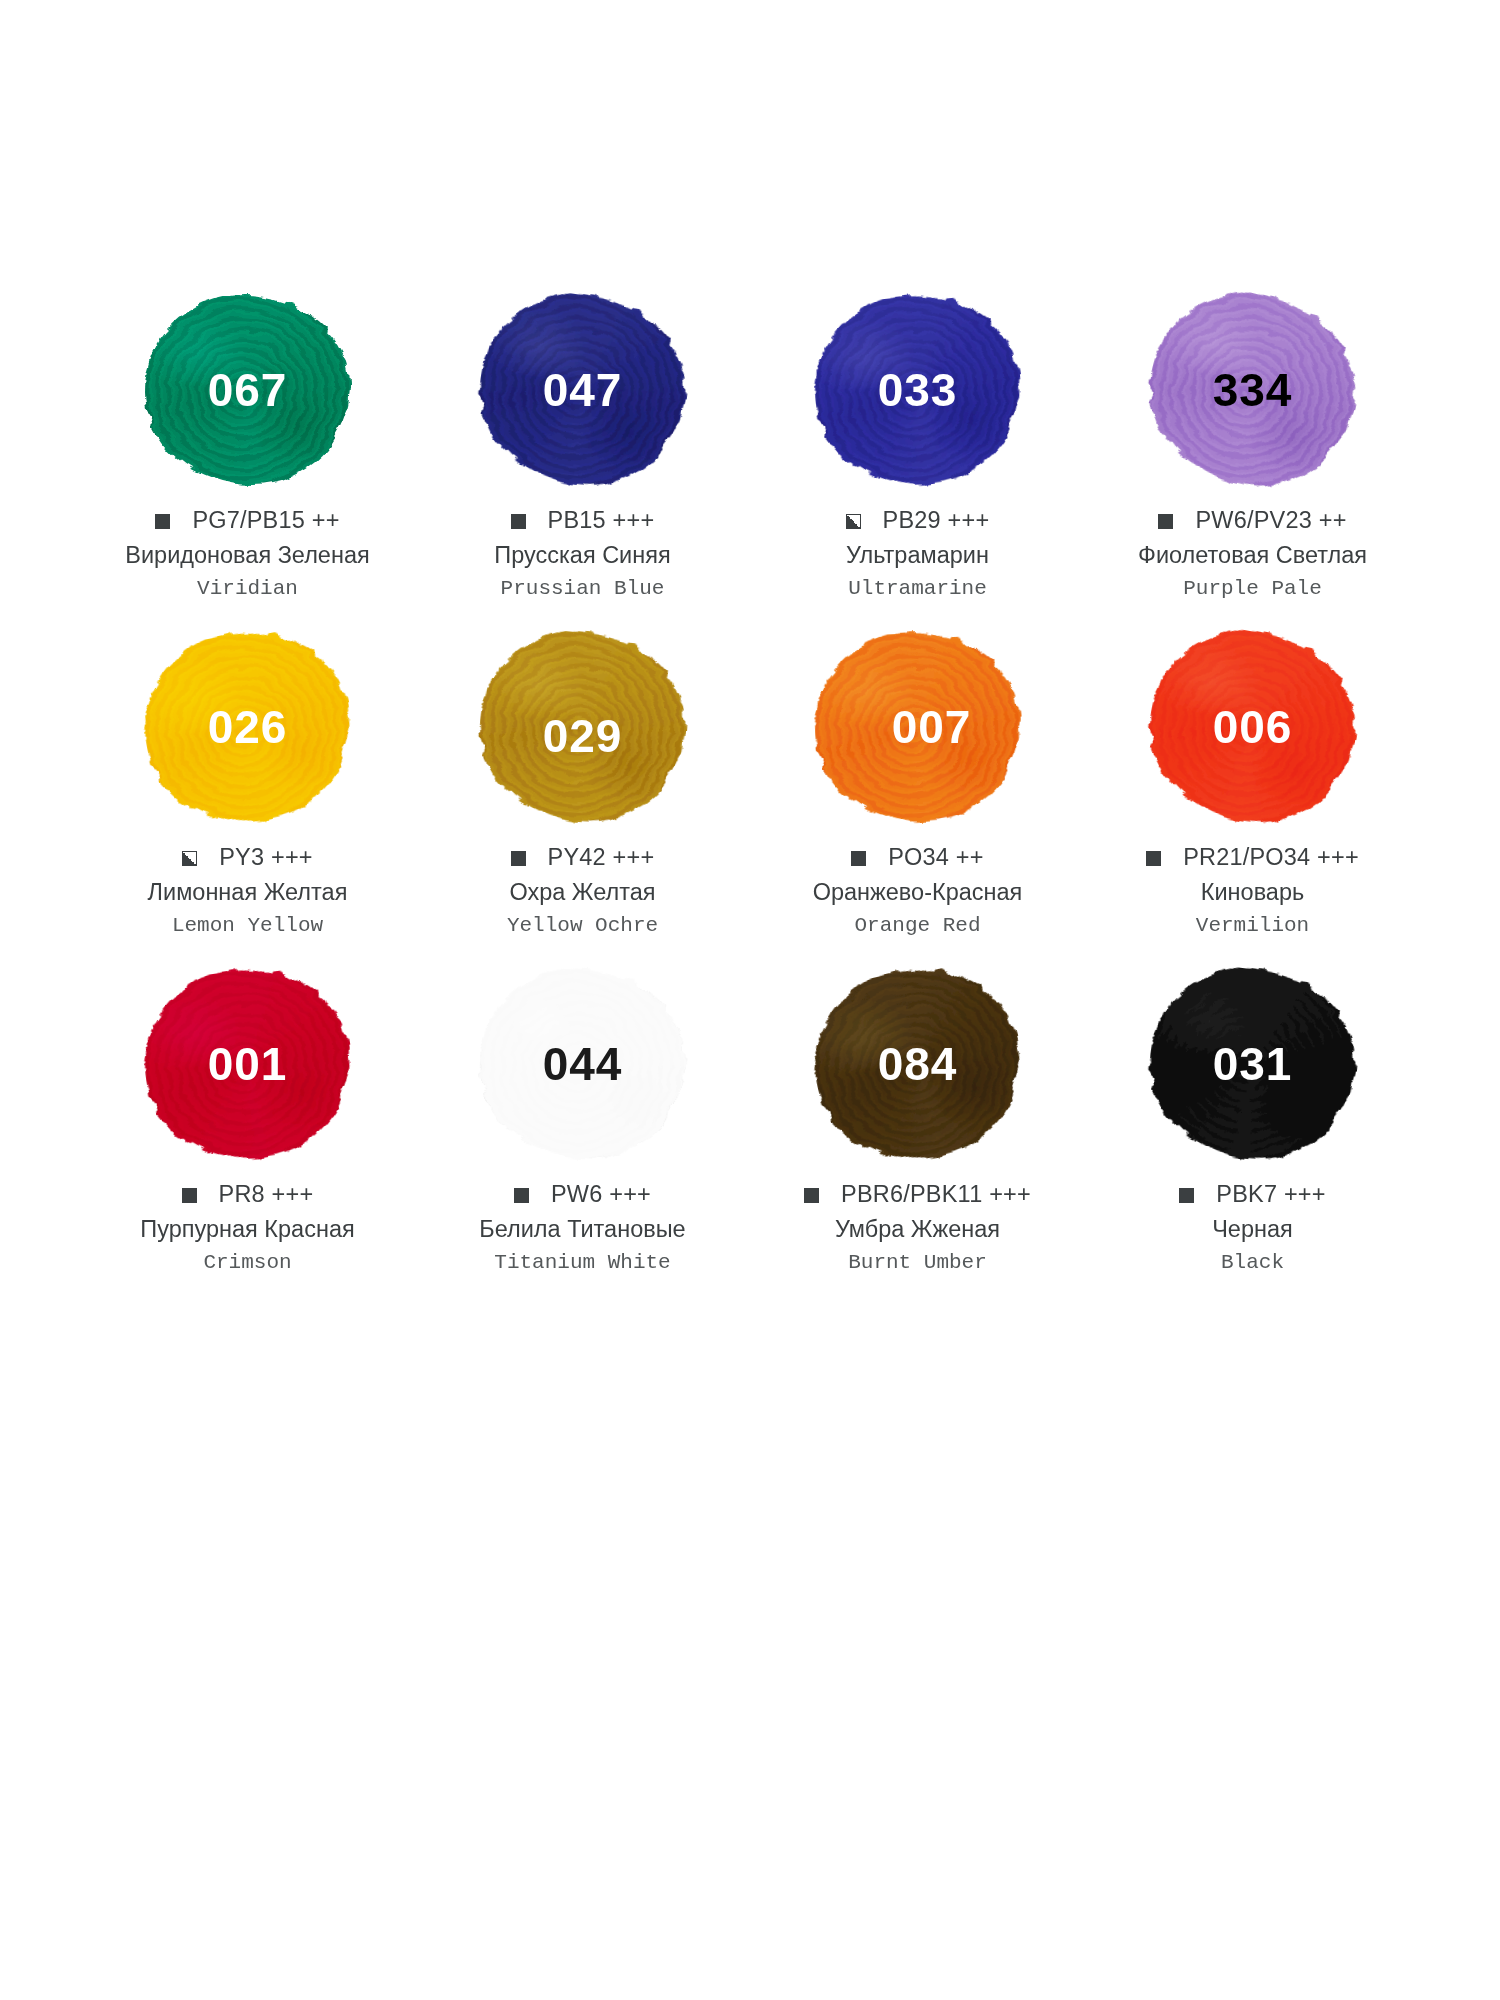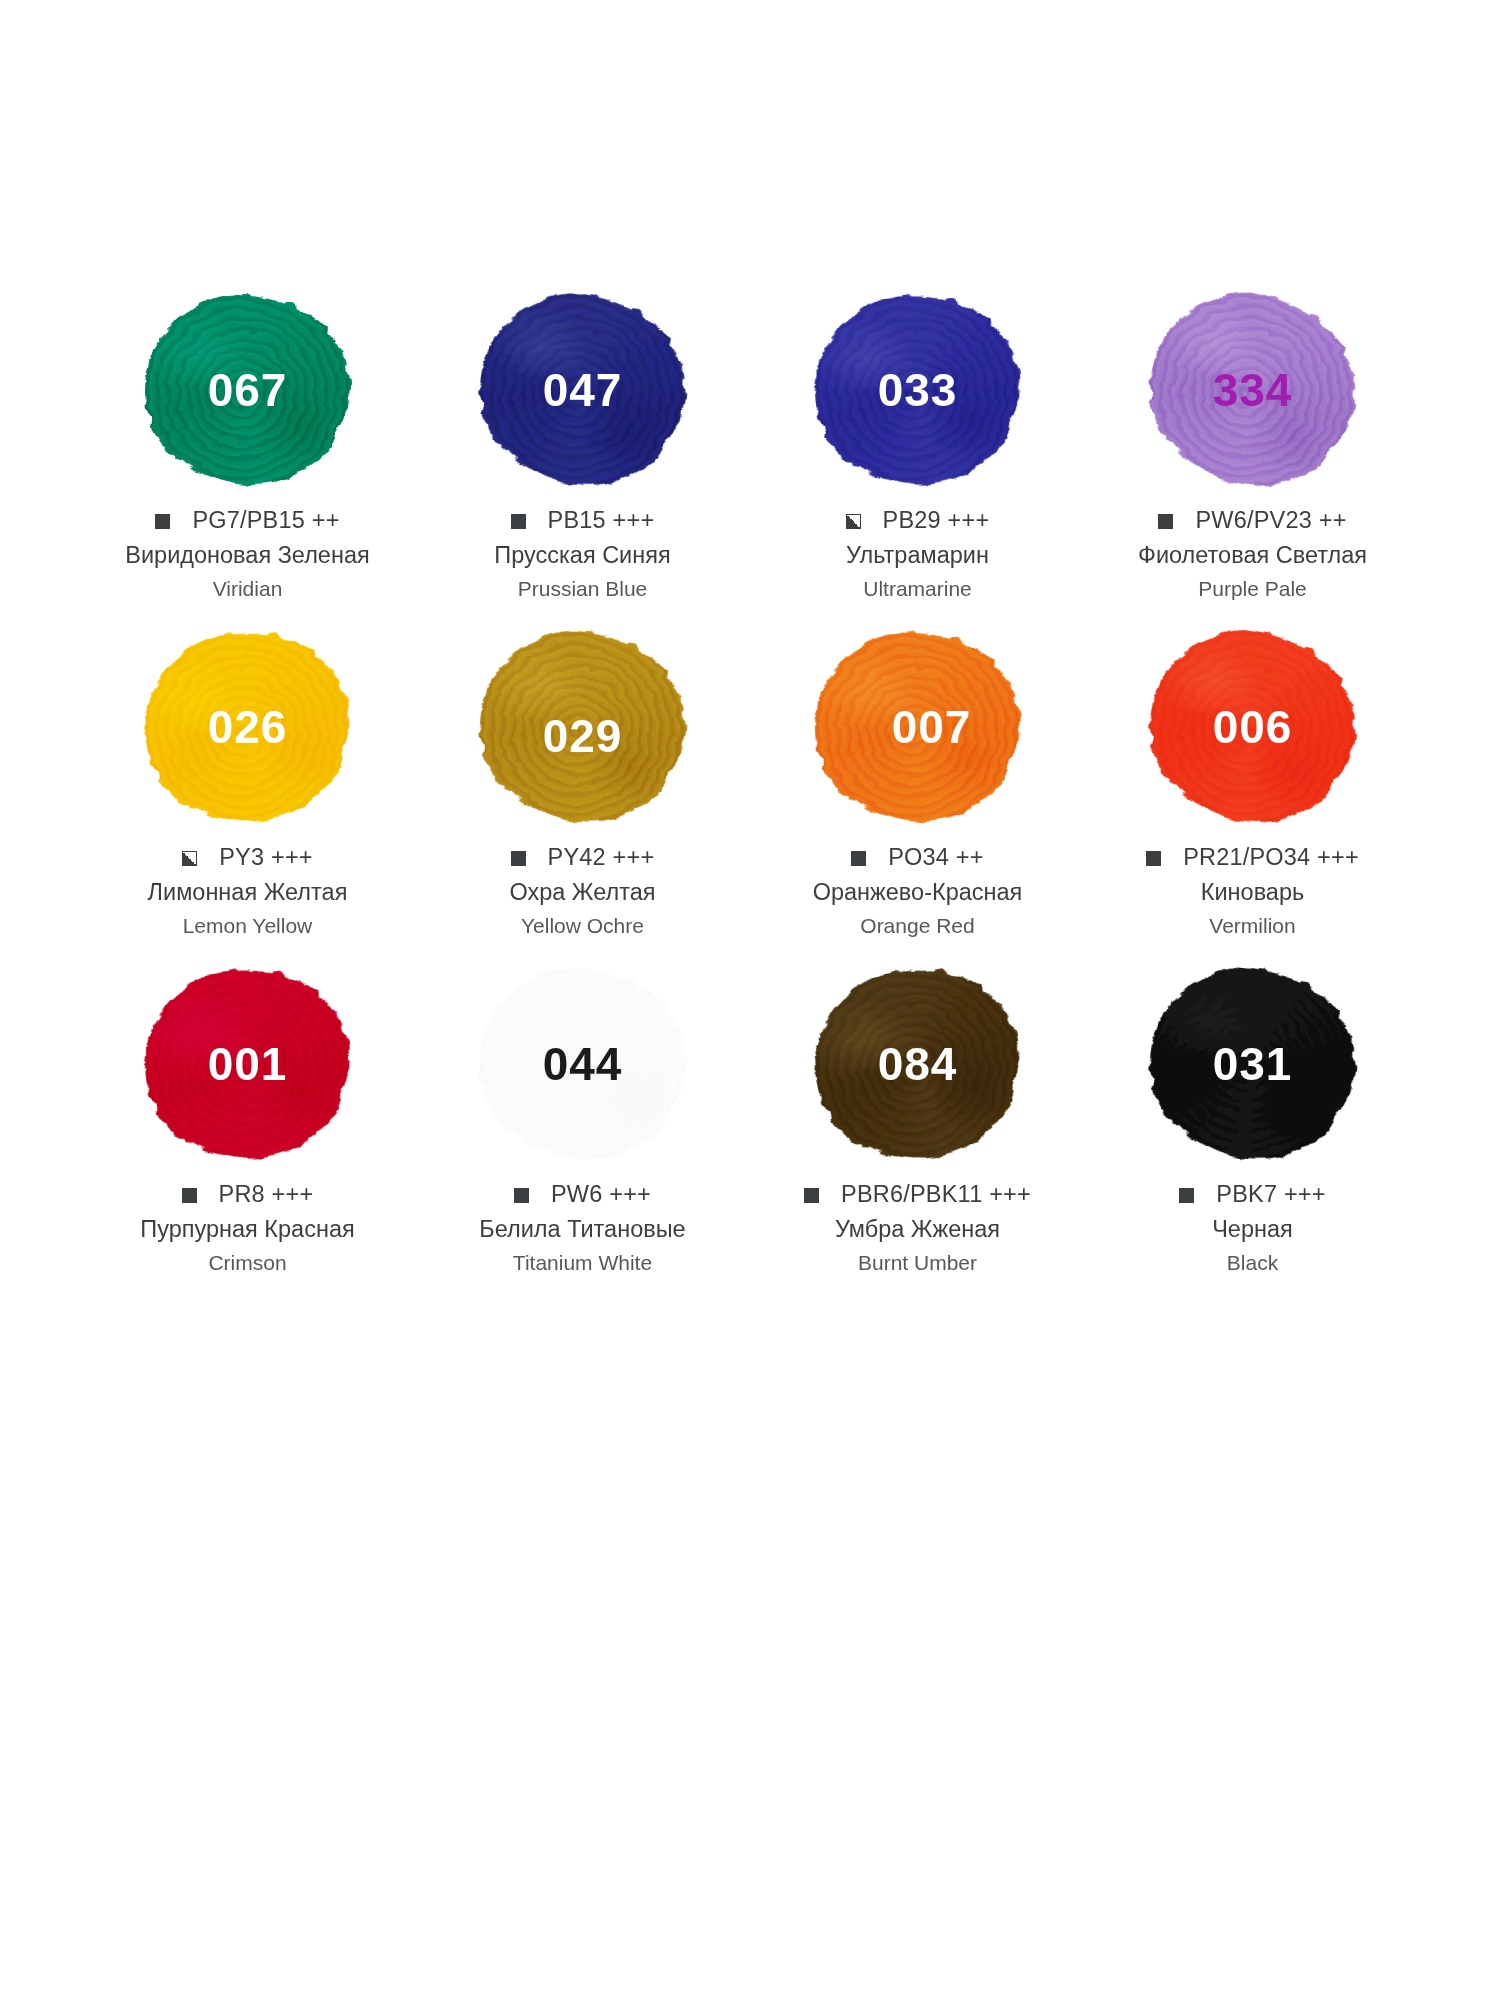--- a/index.html
+++ b/index.html
@@ -146,20 +146,21 @@
     margin-top: 5px;
     white-space: nowrap;
   }
 
   .name-en {
     font-size: 21px;
     line-height: 1.3;
     color: #55595b;
     margin-top: 4px;
     white-space: nowrap;
+    font-family: Liberation Mono, monospace;
   }
 
   svg.filters { position: absolute; width: 0; height: 0; }
 </style>
 </head>
 <body>
 
 <svg class="filters" aria-hidden="true" focusable="false">
   <defs>
     <filter id="paintRough" x="-12%" y="-12%" width="124%" height="124%">
@@ -209,21 +210,21 @@
             <span class="opacity-mark semi"></span>
             <span>PB29 +++</span>
           </div>
           <div class="name-ru">Ультрамарин</div>
           <div class="name-en">Ultramarine</div>
         </div>
       </div>
       <div class="swatch-cell">
         <div class="blob-wrap">
           <div class="blob" style="--c: #a279cc; transform: translate(-50%, -50%) rotate(14deg);"></div>
-          <span class="blob-number" style="color: #a21caf;">334</span>
+          <span class="blob-number" style="color: #000000;">334</span>
         </div>
         <div class="caption">
           <div class="code-line">
             <span class="opacity-mark opaque"></span>
             <span>PW6/PV23 ++</span>
           </div>
           <div class="name-ru">Фиолетовая Светлая</div>
           <div class="name-en">Purple Pale</div>
         </div>
       </div>

